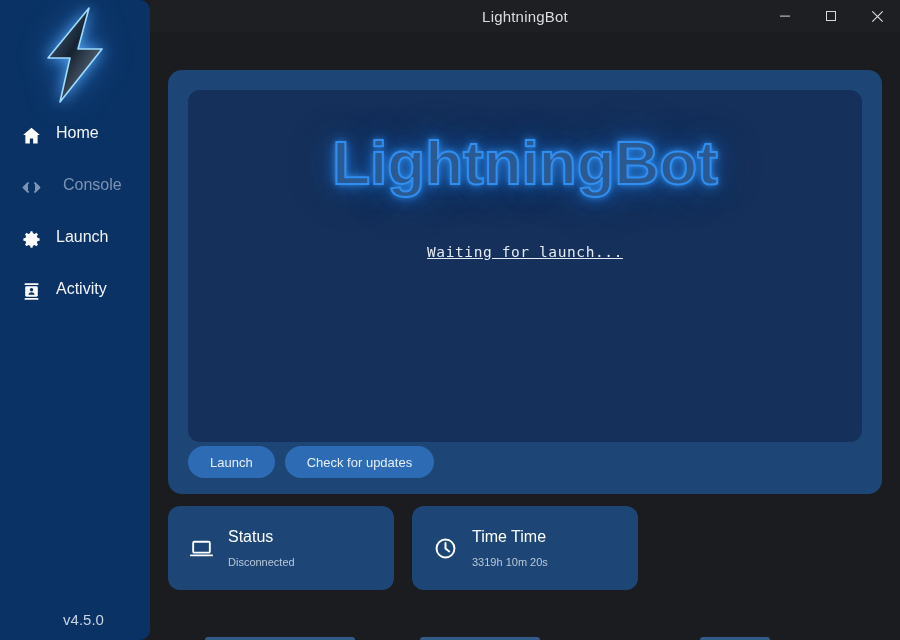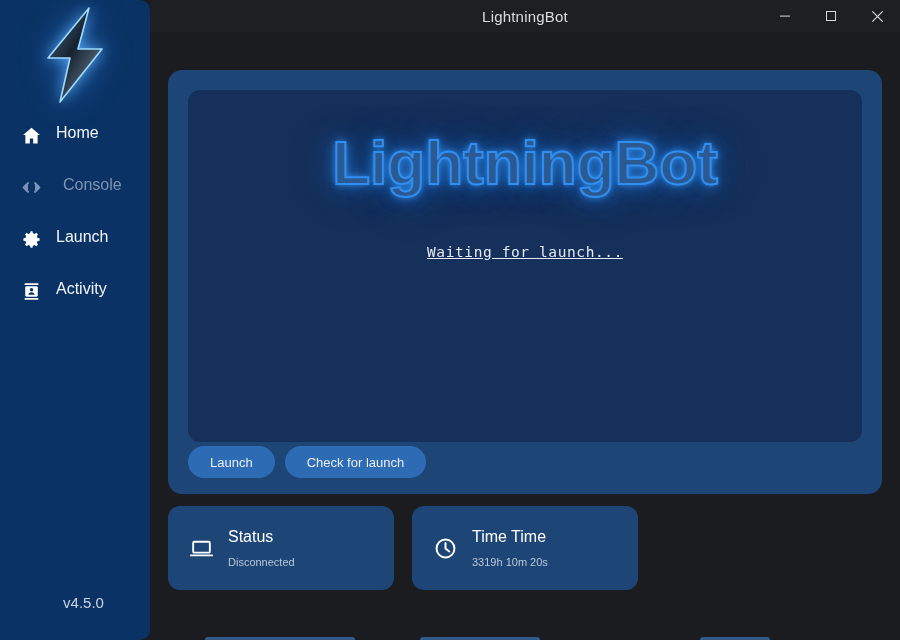--- a/index.html
+++ b/index.html
@@ -51,21 +51,21 @@
   }
   .nav-item .nav-ico{
     width:22px; height:22px; display:flex; align-items:center; justify-content:center;
     flex:0 0 22px;
   }
   .nav-item.disabled{ color:#7d93b4;gap:21px; }
   .nav-item.disabled .nav-ico svg{ fill:#7d93b4; stroke:#7d93b4; }
   .nav-item:not(.disabled) .nav-ico svg{ fill:#ffffff; }
 
   .sidebar-version{
-    position:absolute; left:0; bottom:29px; width:150px;
+    position:absolute; left:0; bottom:12px; width:150px;
     text-align:center; font-size:15px; color:#c9d4e2;padding-left:17px;
   }
 
   
   .main{
     position:absolute; left:150px; top:32px; width:750px; height:608px;
     background:#1b1c1f; padding:38px 18px 0 18px;
   }
   .hero-card{
     width:714px; height:424px;
@@ -227,21 +227,21 @@
 
   <div class="main">
 
     <div class="hero-card">
       <div class="hero-inner">
         <div class="hero-title">LightningBot</div>
         <div class="hero-status">Waiting for launch...</div>
       </div>
       <div class="hero-actions">
         <button class="btn">Launch</button>
-        <button class="btn">Check for launch</button>
+        <button class="btn">Check for updates</button>
       </div>
     </div>
 
     <div class="cards">
 
       <div class="card">
         <span class="card-ico">
           <svg width="25" height="25" viewBox="0 0 24 24" fill="none" stroke="#ffffff" stroke-width="1.8" stroke-linejoin="round">
             <rect x="4" y="5.5" width="16" height="10.5" rx="1.2"></rect>
             <line x1="1.8" y1="18.6" x2="22.2" y2="18.6" stroke-linecap="round"></line>

